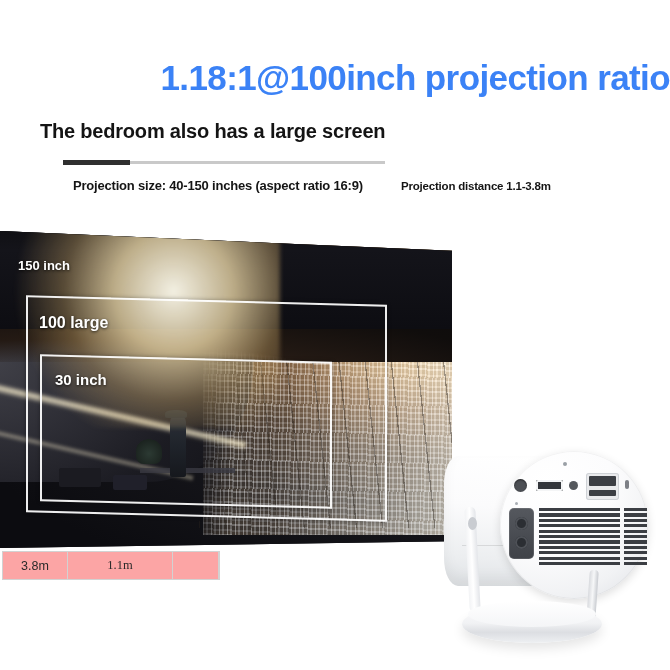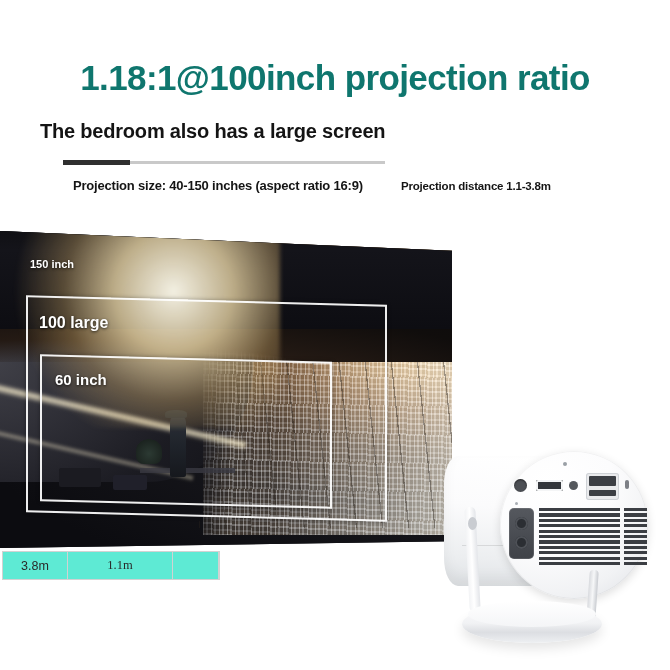--- a/index.html
+++ b/index.html
@@ -7,23 +7,23 @@
   html,body { width:670px; height:670px; overflow:hidden; }
   body {
     background:#ffffff;
     font-family:"Liberation Sans", sans-serif;
     position:relative;
   }
 
   
   #headline {
     position:absolute; left:0; top:58px; width:670px;
-    text-align:center;
+    text-align:right;
     font-size:35px; font-weight:700; letter-spacing:-0.6px;
-    color:#0f766e; white-space:nowrap;
+    color:#3b82f6; white-space:nowrap;
   }
   #subhead {
     position:absolute; left:40px; top:120px;
     font-size:20px; font-weight:700; color:#141414;
     letter-spacing:-0.2px;
   }
 
   
   #divider {
     position:absolute; left:63px; top:161px;
@@ -150,30 +150,30 @@
   #frame-40 {
     left:40px; top:142px; width:292px; height:147px;
     transform:skewY(1.5deg);
   }
   .size-label {
     position:absolute;
     color:#ffffff; font-weight:700;
     text-shadow:0 1px 3px rgba(0,0,0,.75);
     white-space:nowrap;
   }
-  #label-150 { left:30px; top:42px; font-size:11px; }
+  #label-150 { left:18px; top:42px; font-size:13px; }
   #label-100 { left:39px; top:98px; font-size:16px; }
   #label-40  { left:55px; top:155px; font-size:15px; }
 
   
   #distance-bar {
     position:absolute; left:2px; top:551px;
     height:29px; display:flex;
     border:1px solid #d2d2d2;
-    background:#5eead4;
+    background:#fca5a5;
   }
   .dist-cell {
     display:flex; align-items:center; justify-content:center;
     font-size:12.5px; color:#2a2a2a;
     border-right:1px solid #d2d2d2;
     height:100%;
   }
   .dist-cell:last-child { border-right:1px solid #d2d2d2; }
   #dist-0 { width:65px; }
   #dist-1 { width:78px; }
@@ -300,21 +300,21 @@
     <div class="scene-layer" id="scene-figure"></div>
     <div class="scene-layer" id="scene-hat"></div>
     <div class="scene-layer" id="scene-glow"></div>
   </div>
 
   <div class="size-frame" id="frame-100"></div>
   <div class="size-frame" id="frame-40"></div>
 
   <div class="size-label" id="label-150">150 inch</div>
   <div class="size-label" id="label-100">100 large</div>
-  <div class="size-label" id="label-40">60 inch</div>
+  <div class="size-label" id="label-40">30 inch</div>
 </div>
 
 <div id="distance-bar">
   <div class="dist-cell" id="dist-0">3.8m</div>
   <div class="dist-cell" id="dist-2">1.1m</div>
   <div class="dist-cell" id="dist-3"></div>
 </div>
 
 <div id="projector">
 

